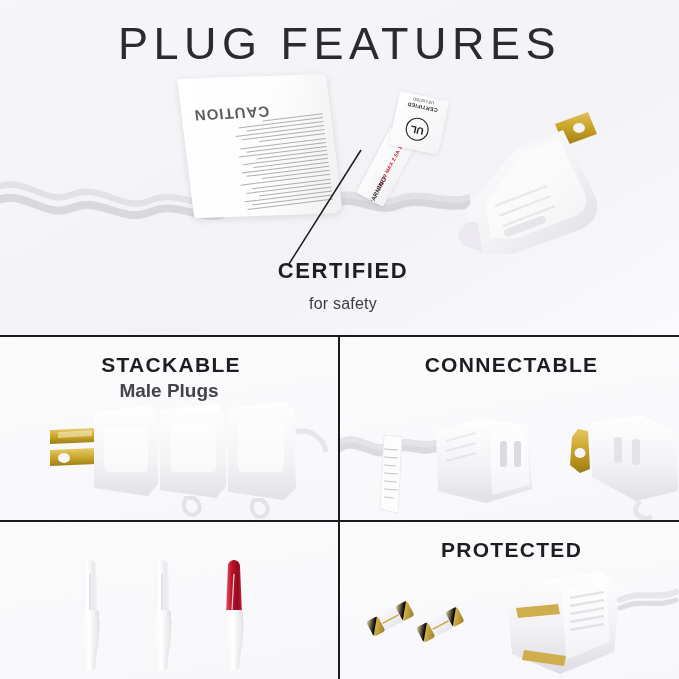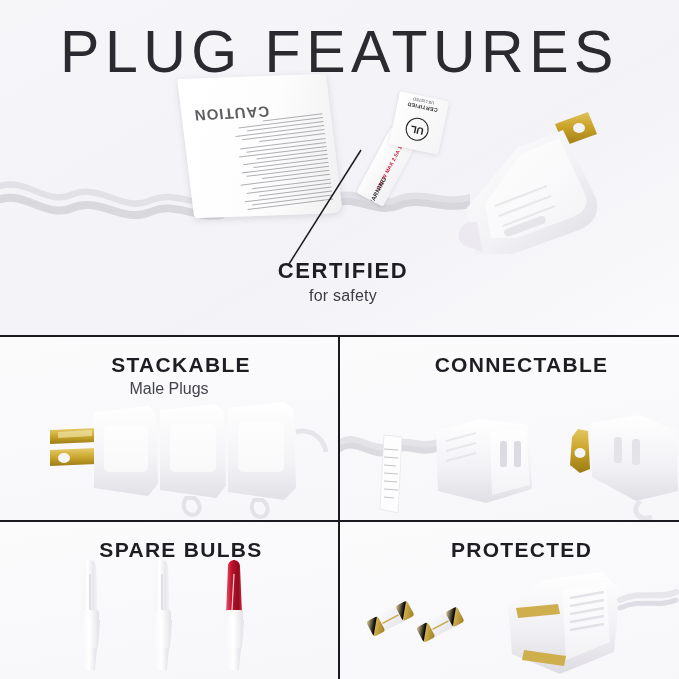--- a/index.html
+++ b/index.html
@@ -49,21 +49,21 @@
     width: 679px; height: 335px;
     background: linear-gradient(150deg,#f6f5f8 0%,#f3f2f6 60%,#faf9fb 100%);
     overflow: hidden;
   }
   .hero-title {
     position: absolute;
     top: 18px;
     left: 0;
     width: 679px;
     text-align: center;
-    font-size: 59px;
+    font-size: 45px;
     font-weight: 300;
     letter-spacing: 5.5px;
     color: #2a2a30;
     font-family: "Liberation Sans", sans-serif;
     z-index: 30;
   }
 
   
   .wire-left {
     position: absolute;
@@ -240,58 +240,58 @@
     text-align: center;
     z-index: 25;
   }
   .callout .c-title {
     font-size: 22px;
     font-weight: 700;
     letter-spacing: 1.6px;
     color: #1d1d22;
   }
   .callout .c-sub {
-    margin-top: 3px;
+    margin-top: 11px;
     font-size: 16px;
     font-weight: 400;
     color: #3c3c44;
     letter-spacing: .2px;
   }
 
   
   .panel {
     position: absolute;
     overflow: hidden;
     background: linear-gradient(170deg,#fbfbfc 0%,#f7f6f9 100%);
   }
   .panel.tl { left: 0;   top: 337px; width: 338px; height: 183px; }
   .panel.tr { left: 340px; top: 337px; width: 339px; height: 183px; }
   .panel.bl { left: 0;   top: 522px; width: 338px; height: 157px; }
   .panel.br { left: 340px; top: 522px; width: 339px; height: 189px; }
 
   .p-title {
     position: absolute;
     top: 16px;
-    left: 12px;
+    left: 2px;
     width: 100%;
     text-align: center;
     font-size: 21px;
     font-weight: 700;
     letter-spacing: 1.3px;
     color: #1d1d22;
     z-index: 8;
   }
   .p-sub {
     position: absolute;
     top: 43px;
     left: 0;
     width: 100%;
     text-align: center;
-    font-size: 16px;
-    font-weight: 400;
+    font-size: 19px;
+    font-weight: 700;
     color: #43434b;
     z-index: 8;
   }
   .panel-art {
     position: absolute;
     z-index: 4;
   }
 
   .stack-art { left: 8px;  top: 55px; width: 330px; height: 128px; }
   .conn-art  { left: 0px;  top: 60px; width: 339px; height: 123px; }
@@ -498,21 +498,20 @@
         <ellipse cx="240" cy="56" rx="5.5" ry="5" fill="#f5f4f6"></ellipse>
         <path d="M250,26 L300,18 L336,34 L338,94 L296,104 L252,80 Z" fill="url(#pg3)"></path>
         <rect x="274" y="40" width="8" height="26" rx="3" fill="#e4e3e8"></rect>
         <rect x="292" y="42" width="8" height="26" rx="3" fill="#e4e3e8"></rect>
         <path d="M300,104 C290,116 300,124 312,120" fill="none" stroke="#e6e5ea" stroke-width="5"></path>
       </g>
     </svg>
   </div>
 
   <div class="panel bl">
-    <div class="p-title">SPARE BULBS</div>
     <div class="p-sub"></div>
     <svg class="panel-art bulbs-art" viewBox="0 0 215 127">
       <defs>
         <linearGradient id="glassG" x1="0" y1="0" x2="1" y2="0">
           <stop offset="0%" stop-color="#f2f1f4"></stop>
           <stop offset="35%" stop-color="#ffffff"></stop>
           <stop offset="70%" stop-color="#e8e7ec"></stop>
           <stop offset="100%" stop-color="#f6f5f8"></stop>
         </linearGradient>
         <linearGradient id="redG" x1="0" y1="0" x2="1" y2="0">

